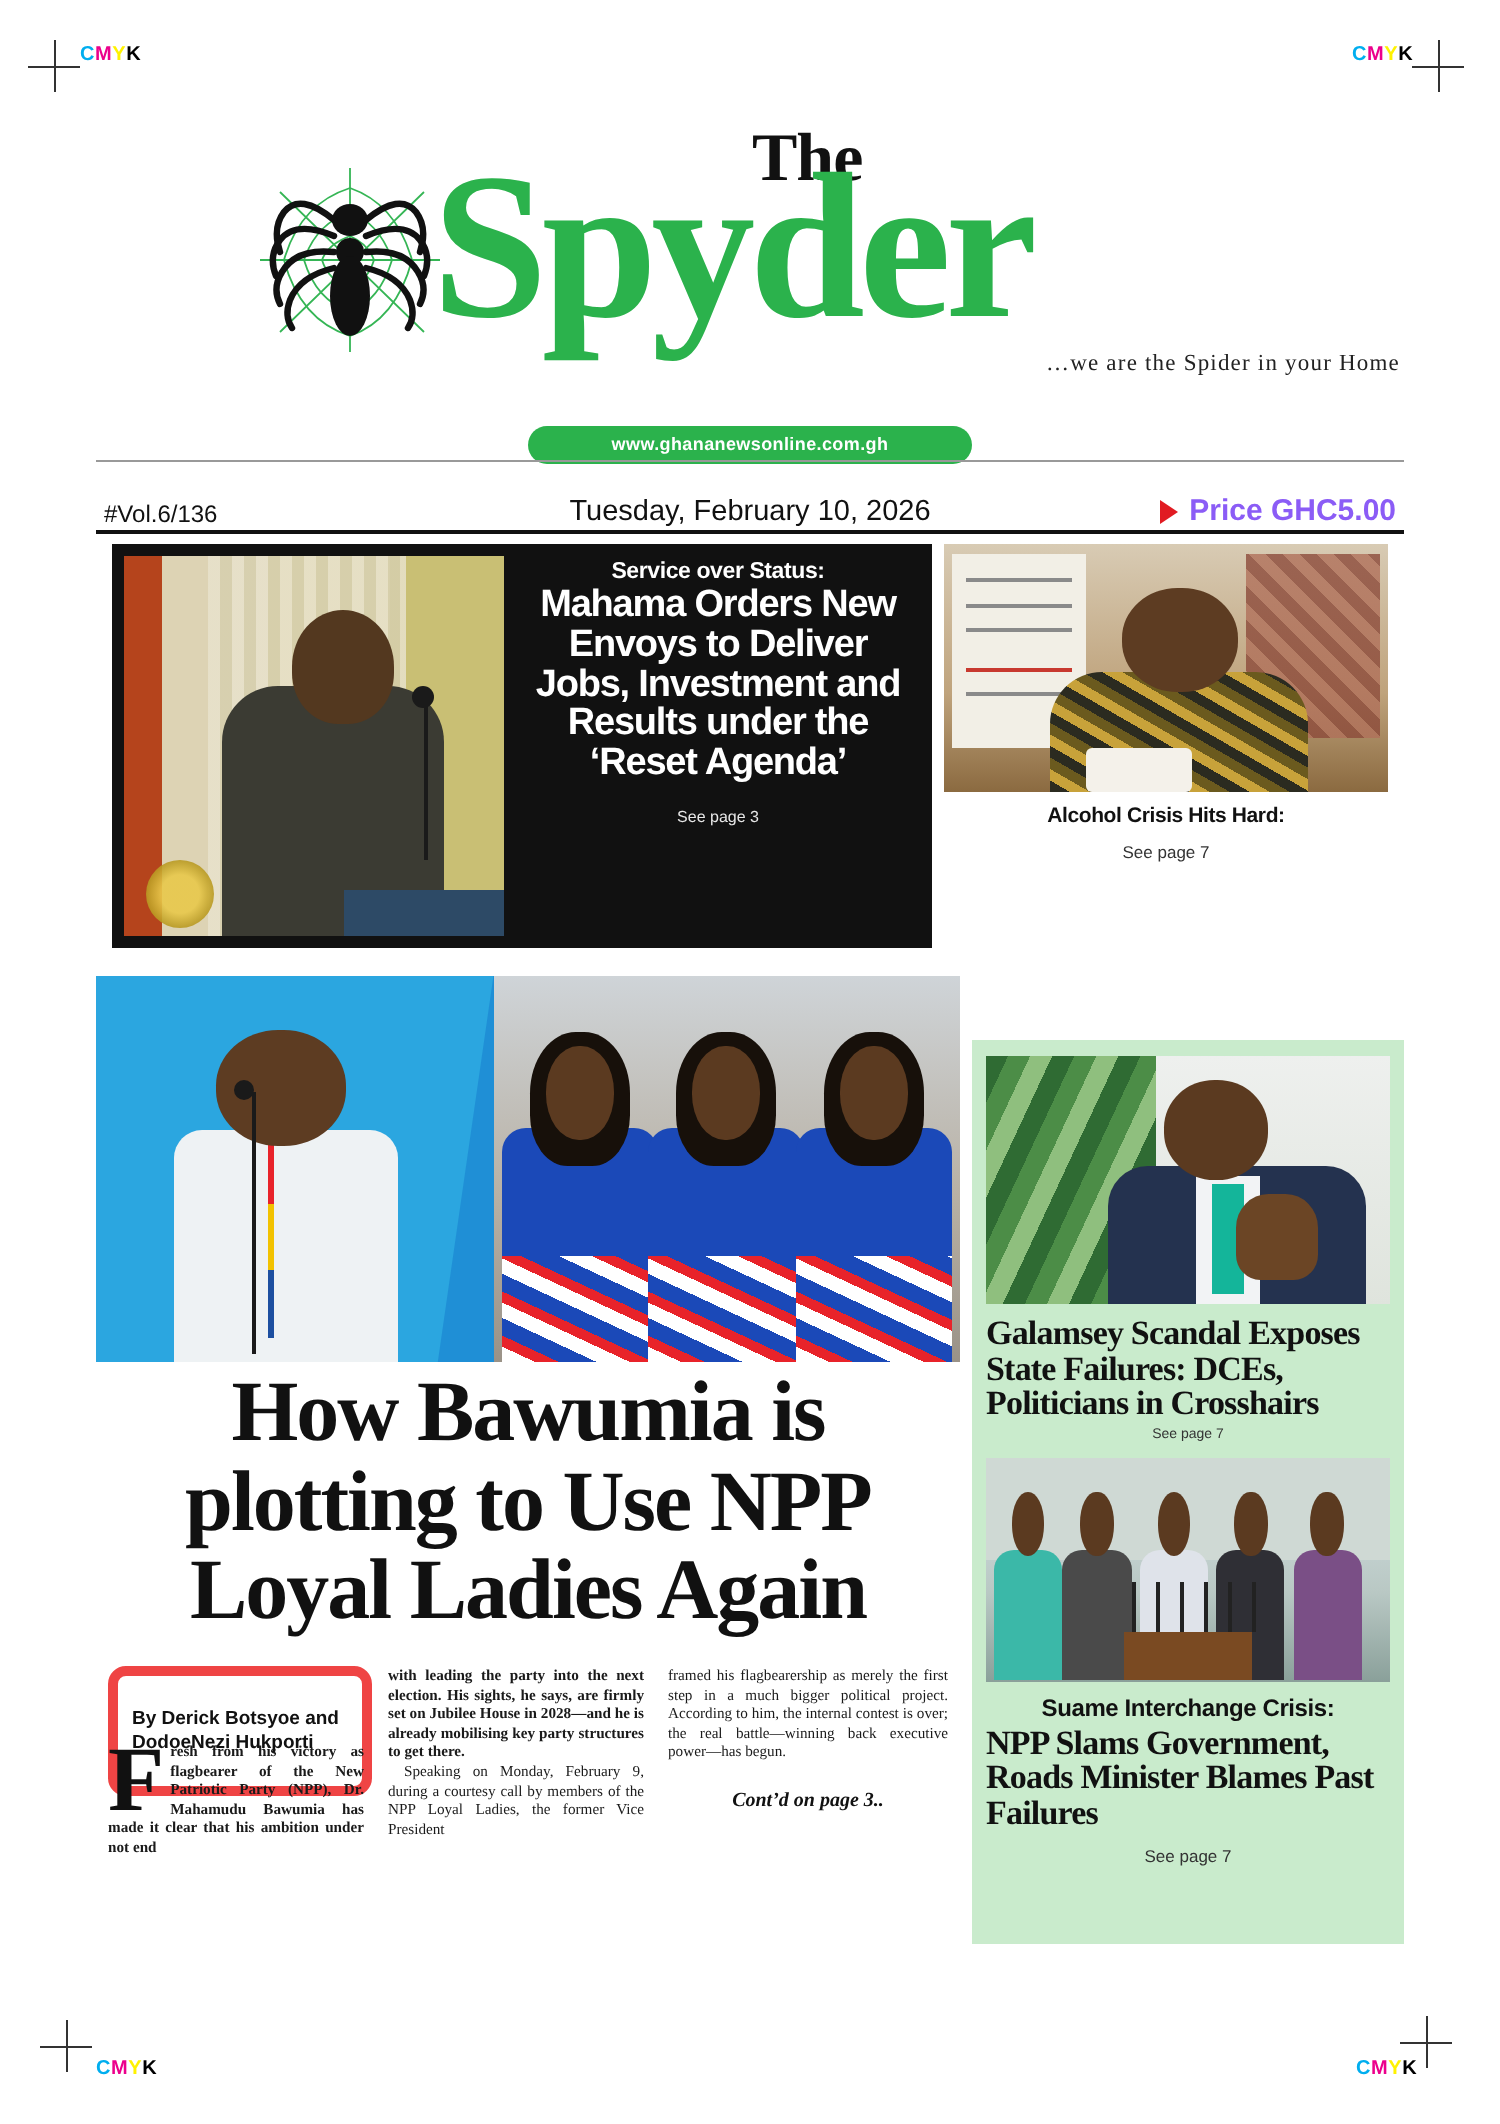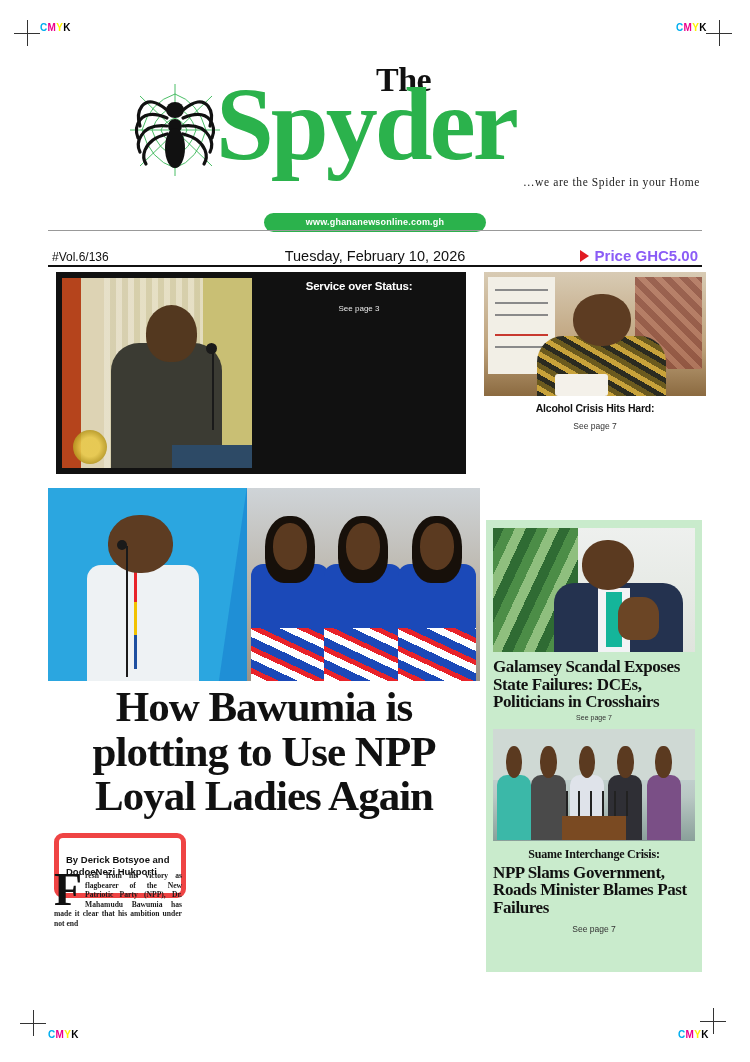--- a/index.html
+++ b/index.html
@@ -223,21 +223,21 @@
   .see-white {
     font-size: 8px;
     color: #e8e8e8;
     margin-top: 12px;
     font-weight: normal;
   }
 
   
   .col-right-top {
     position: absolute;
-    left: 436px;
+    left: 424px;
     top: 2px;
     width: 222px;
   }
   .photo-alcohol {
     width: 222px;
     height: 124px;
     overflow: hidden;
     position: relative;
     background: #c9a25a;
   }
@@ -373,21 +373,21 @@
     font-family: "Liberation Serif", serif;
     font-weight: bold;
     font-size: 17px;
     line-height: 1.03;
     color: #111;
     letter-spacing: -0.4px;
     margin-top: 6px;
   }
   .kicker-serif {
     text-align: center;
-    font-family: Liberation Serif, serif;
+    font-family: Liberation Sans, sans-serif;
     font-weight: bold;
     font-size: 12px;
     color: #111;
     margin-top: 6px;
     letter-spacing: -0.2px;
   }
   .see-gp {
     text-align: center;
     font-size: 7px;
     color: #333;
@@ -542,20 +542,21 @@
         <div class="ph mh-curtain"></div>
         <div class="ph mh-body"></div>
         <div class="ph mh-head"></div>
         <div class="ph mh-mic-h"></div>
         <div class="ph mh-mic"></div>
         <div class="ph mh-podium"></div>
         <div class="ph mh-seal"></div>
       </div>
       <div class="hero-top-overlay">
         <div class="kicker-white">Service over Status:</div>
+        <div class="hl-white">Mahama Orders New Envoys to Deliver Jobs, Investment and Results under the ‘Reset Agenda’</div>
         <div class="see-white">See page 3</div>
       </div>
     </div>
 
     <div class="col-right-top">
       <div class="photo-alcohol">
         <div class="ph al-bg"></div>
         <div class="ph al-board"></div>
         <div class="ph al-line al-l1"></div>
         <div class="ph al-line al-l2"></div>
@@ -601,22 +602,28 @@
       <div class="lead-headline">How Bawumia is plotting to Use NPP Loyal Ladies Again</div>
 
       <div class="lead-body">
         <div class="byline-box">By Derick Botsyoe and DodoeNezi Hukporti</div>
 
         <div class="body-col bc1">
           <span class="dropcap">F</span><span class="lead-para">resh from his victory as flagbearer of the New Patriotic Party (NPP), Dr. Mahamudu Bawumia has made it clear that his ambition under not end</span>
         </div>
 
         <div class="body-col bc2">
+          <p class="p1">with leading the party into the next election. His sights, he says, are firmly set on Jubilee House in 2028—and he is already mobilising key party structures to get there.</p>
+          <p style="text-indent:8px">Speaking on Monday, February 9, during a courtesy call by members of the NPP Loyal Ladies, the former Vice President</p>
         </div>
 
+        <div class="body-col bc3">
+          <p>framed his flagbearership as merely the first step in a much bigger political project. According to him, the internal contest is over; the real battle—winning back executive power—has begun.</p>
+          <div class="cont-note">Cont’d on page 3..</div>
+        </div>
       </div>
     </div>
 
     <div class="green-panel">
 
       <div>
         <div class="gp-photo">
           <div class="ph gs-bg"></div>
           <div class="ph gs-plant"></div>
           <div class="ph gs-suit"></div>

